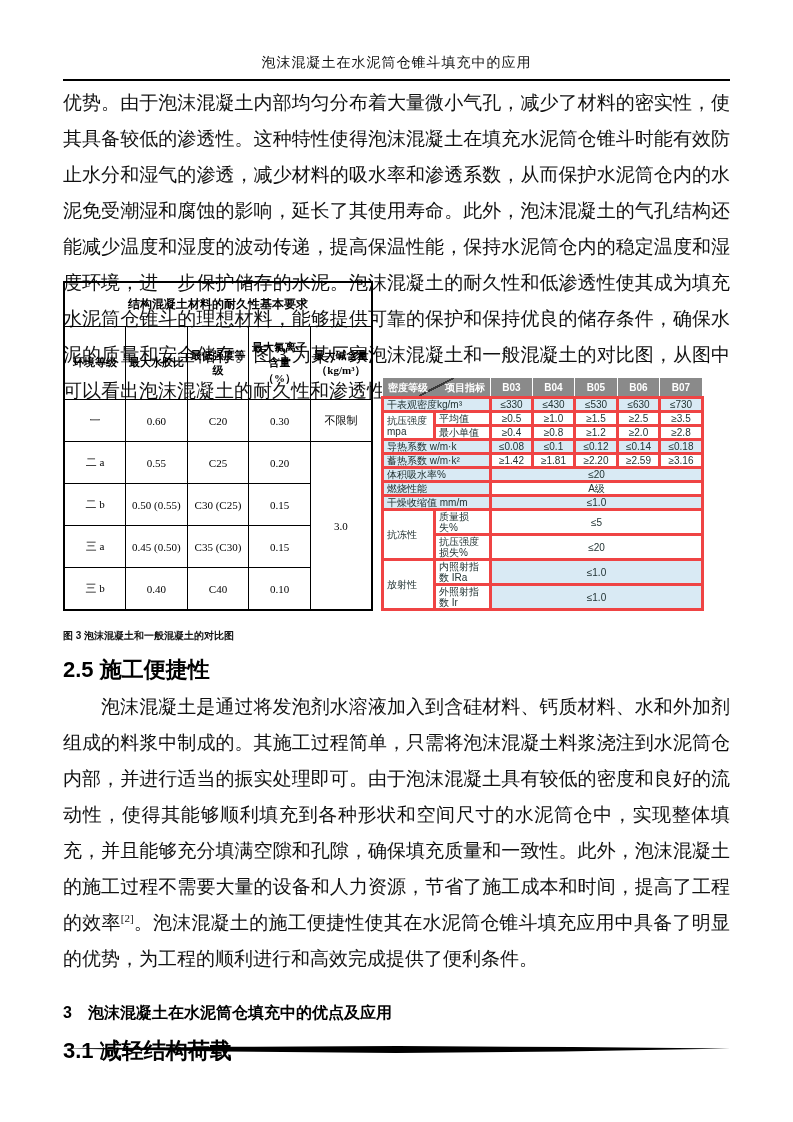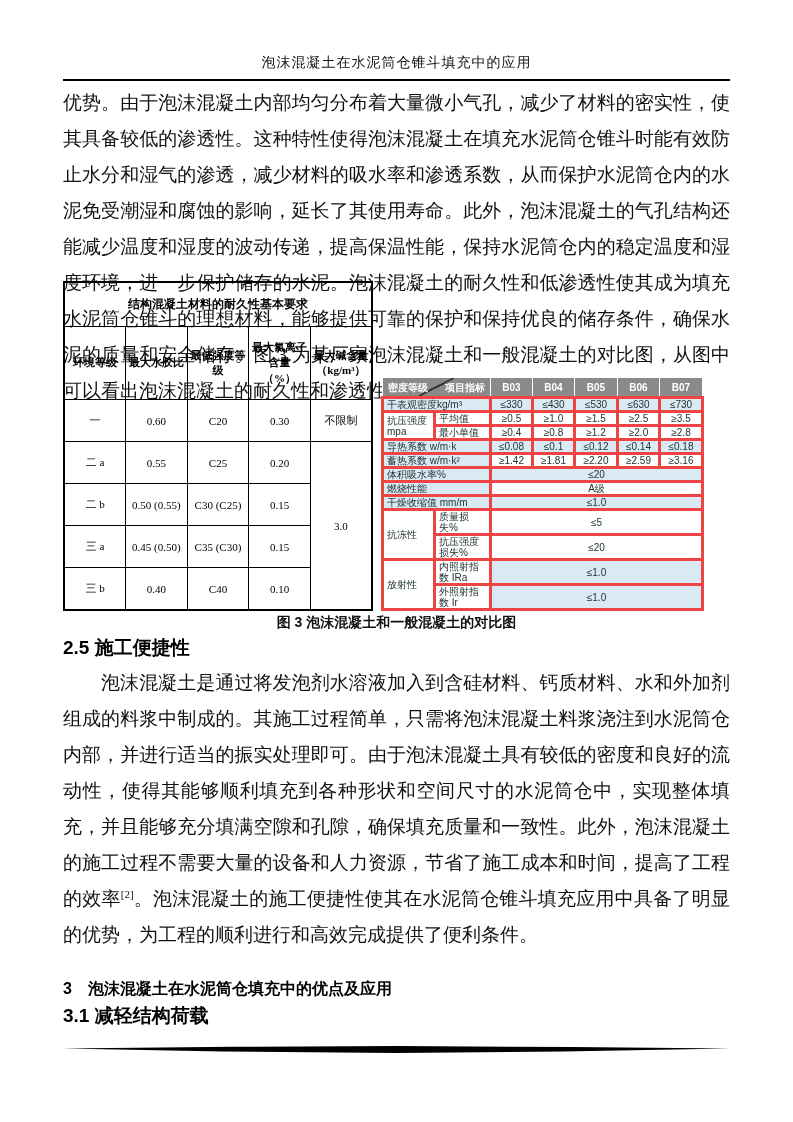--- a/index.html
+++ b/index.html
@@ -98,32 +98,32 @@
       transparent calc(50% - 1px), #3a3a3a calc(50% - 1px),
       #3a3a3a calc(50% + 1px), transparent calc(50% + 1px));
   }
   table.rt td.lab, table.rt td.sublab { text-align:left; }
   table.rt td.bg-b { background:#d9eaf4; }
   table.rt td { background:#ffffff; }
   table.rt td.bg-b { background:#d9eaf4; }
 
   
   .fig-caption {
-    margin-top:3px;
-    text-align:center;
+    margin-top:18px;
+    text-align:left;
     font-family:"Liberation Sans","DejaVu Sans",sans-serif;
     font-weight:bold;
-    font-size:14px;
+    font-size:10px;
     color:#111;
   }
   h2.sec {
-    margin-top:3px;
+    margin-top:12px;
     font-family:"Liberation Sans","DejaVu Sans",sans-serif;
     font-weight:bold;
-    font-size:19px;
+    font-size:22px;
     color:#000;
   }
   h1.sec {
     margin-top:26px;
     font-family:"Liberation Sans","DejaVu Sans",sans-serif;
     font-weight:bold;
     font-size:16px;
     color:#000;
   }
 

